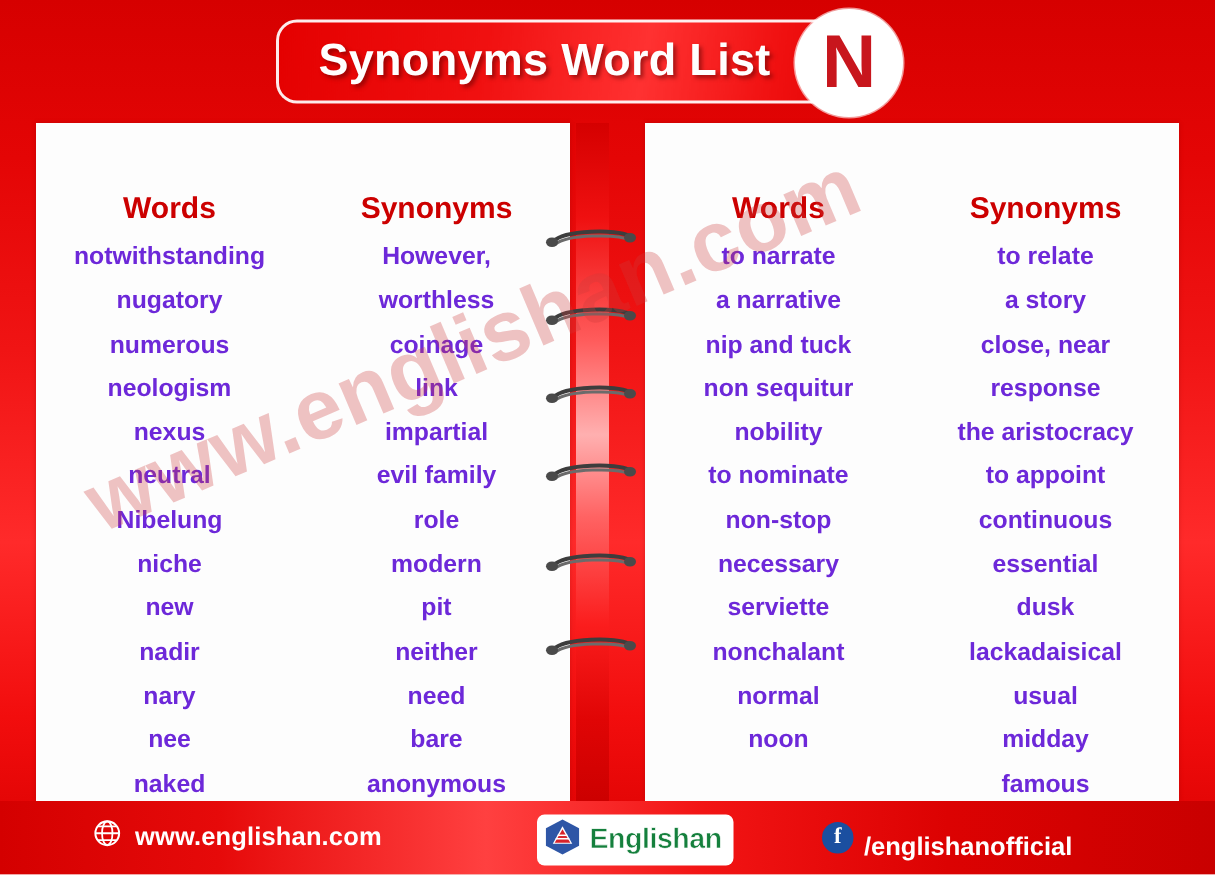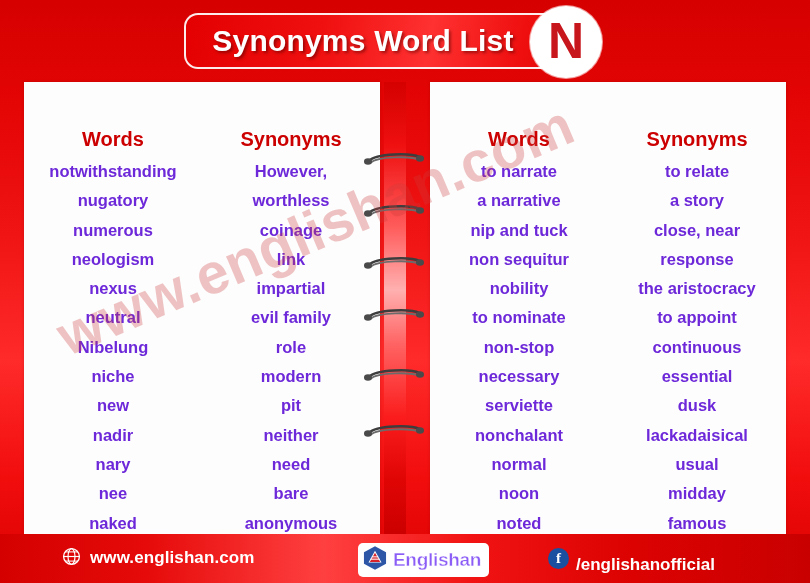--- a/index.html
+++ b/index.html
@@ -169,21 +169,21 @@
     left: 358px; top: 9px;
     height: 30px;
     display: flex;
     align-items: center;
     gap: 5px;
     background: #ffffff;
     border-radius: 5px;
     padding: 2px 8px 2px 4px;
   }
   #footer-brand .bname {
-    color: #8b5cf6;
+    color: #15803d;
     font-size: 19px;
     font-weight: bold;
     letter-spacing: -0.3px;
     white-space: nowrap;
     -webkit-text-stroke: 0.4px #ffffff;
   }
   #footer-fb {
     position: absolute;
     left: 548px; top: 8px;
     height: 32px;
@@ -317,21 +317,20 @@
             <div class="entry">nip and tuck</div>
             <div class="entry">non sequitur</div>
             <div class="entry">nobility</div>
             <div class="entry">to nominate</div>
             <div class="entry">non-stop</div>
             <div class="entry">necessary</div>
             <div class="entry">serviette</div>
             <div class="entry">nonchalant</div>
             <div class="entry">normal</div>
             <div class="entry">noon</div>
-            <div class="entry">noted</div>
           </div>
       </div>
       <div class="col">
         <div class="col-head">Synonyms</div>
         <div id="right-synonyms-list">
             <div class="entry">to relate</div>
             <div class="entry">a story</div>
             <div class="entry">close, near</div>
             <div class="entry">response</div>
             <div class="entry">the aristocracy</div>

